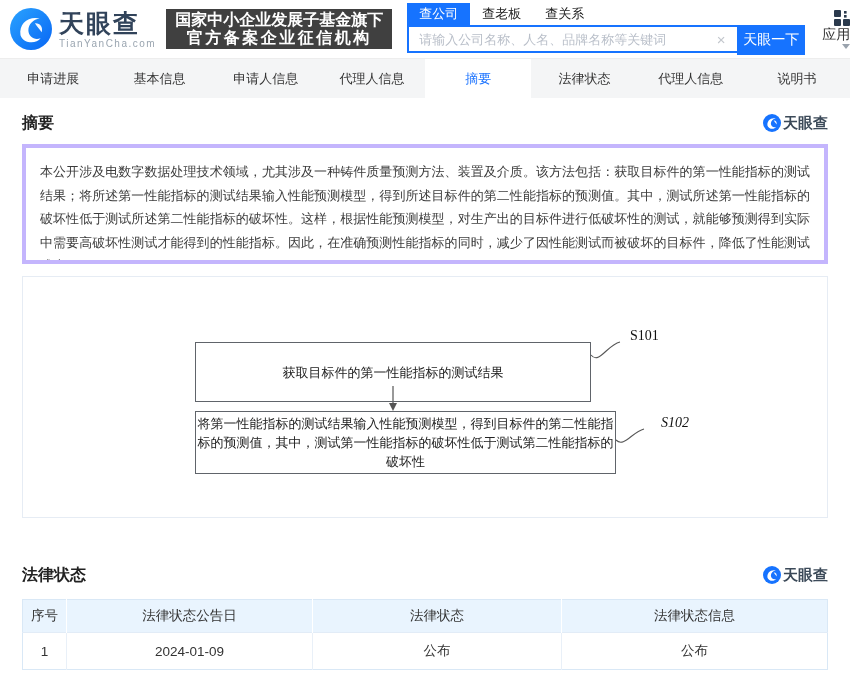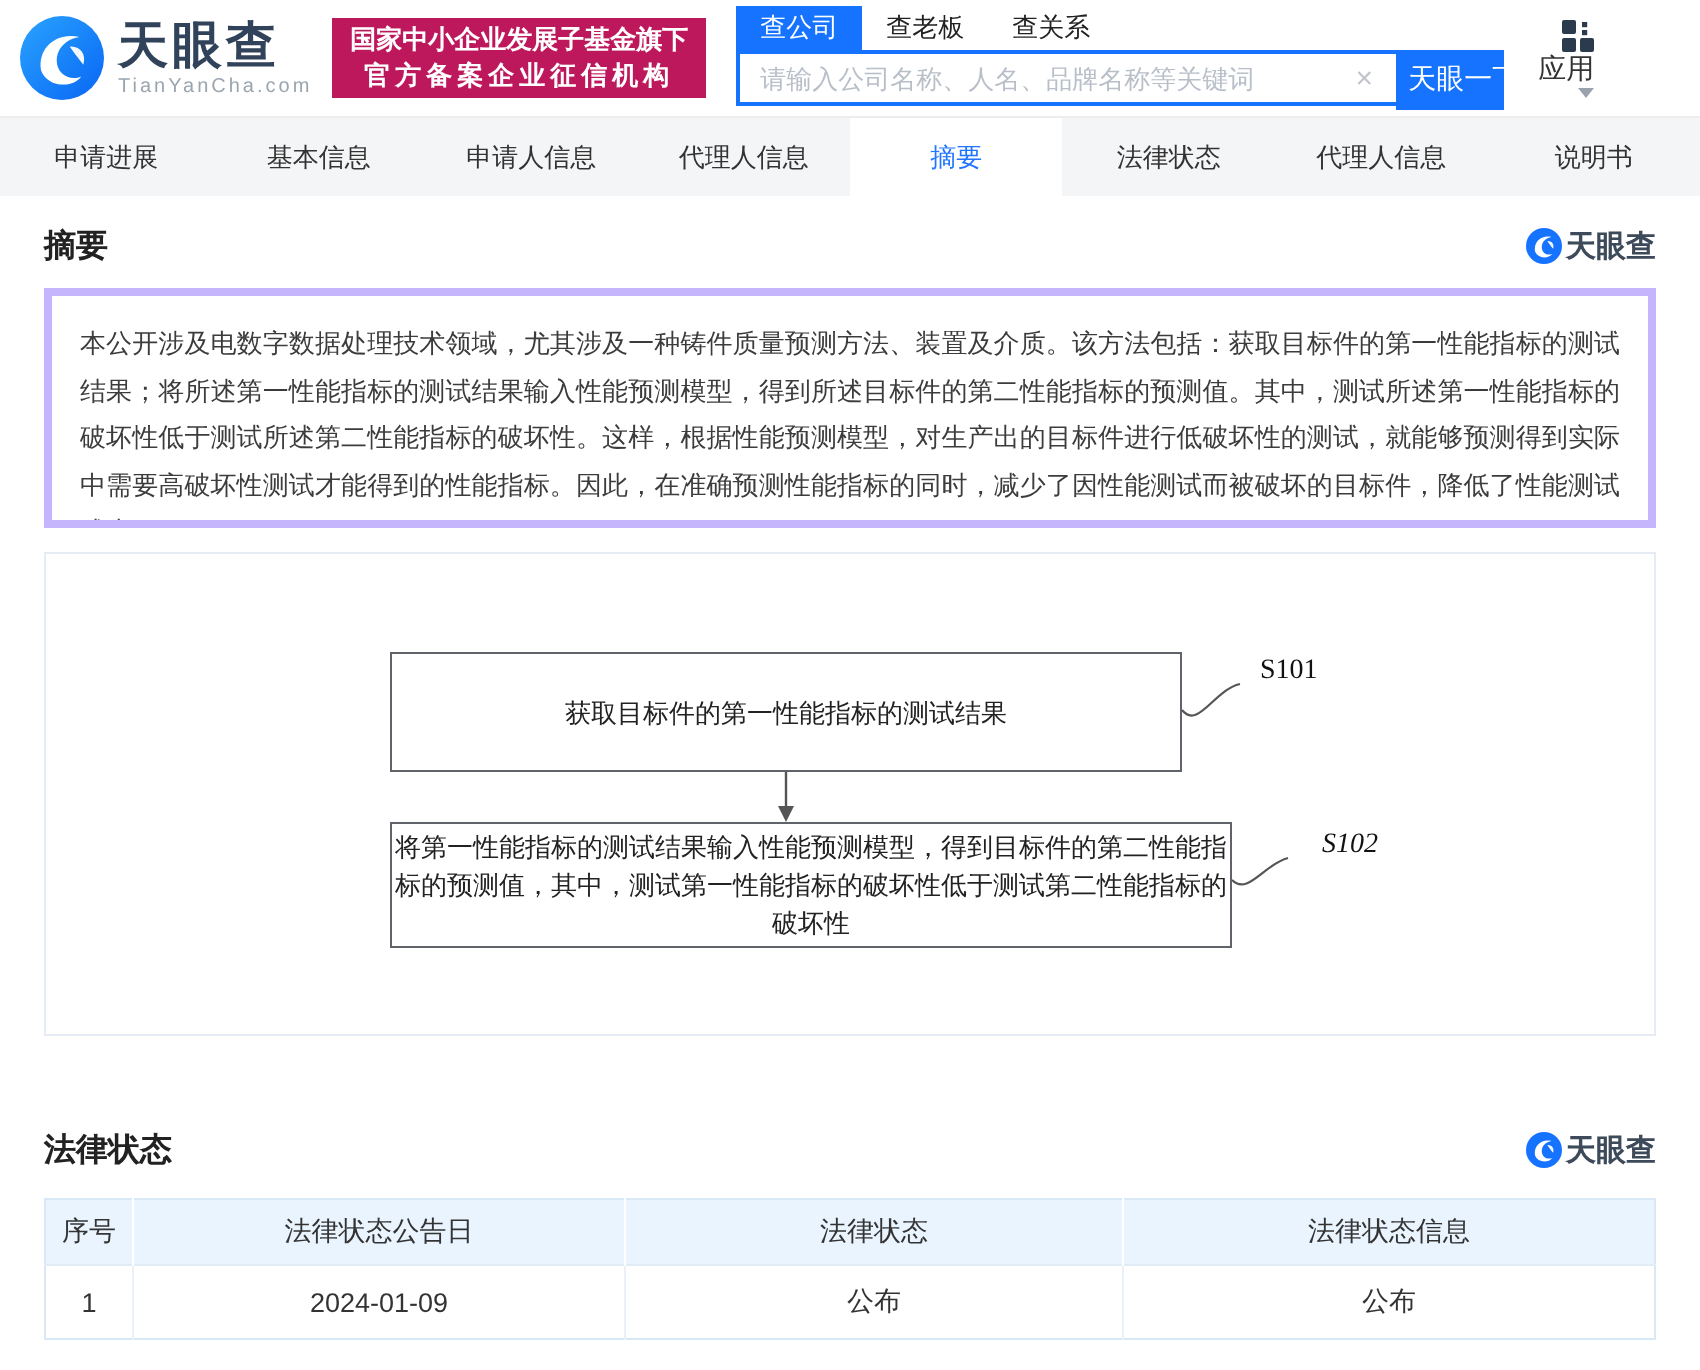--- a/index.html
+++ b/index.html
@@ -8,37 +8,37 @@
     width:850px; height:685px; background:#fff; overflow:hidden; position:relative;
     font-family:"Liberation Sans", sans-serif; color:#333;
   }
   
   .header { height:58px; display:flex; align-items:center; padding-left:10px; white-space:nowrap; overflow:hidden; }
   .logo { display:flex; align-items:center; cursor:pointer; flex:none; }
   .logo-icon { width:42px; height:42px; display:block; }
   .brand-block { margin-left:7px; }
   .brand { font-size:25px; font-weight:bold; color:#31435a; line-height:27px; letter-spacing:2px; }
   .brand-domain { font-size:10px; color:#9aa5b0; letter-spacing:1.5px; margin-top:1px; }
-  .badge { margin-left:10px; background:#be185d; color:#fff; font-size:13px; font-weight:bold;
+  .badge { margin-left:10px; background:#404040; color:#fff; font-size:16px; font-weight:bold;
            padding:2px 9px; line-height:18px; text-align:center; flex:none; }
   .badge-l2 { letter-spacing:2.5px; }
   
   .search { margin-left:15px; flex:none; }
   .search-tabs { display:flex; height:22px; }
   .search-tab { font-size:13px; color:#222; padding:3px 12px; cursor:pointer; line-height:16px; }
   .search-tab.active { background:#1673ff; color:#fff; }
   .search-bar { display:flex; height:30px; }
   .search-input-wrap { position:relative; }
   .search-input { width:330px; height:28px; border:2px solid #1673ff; border-right:none;
                   padding:0 28px 0 10px; font-size:13px; color:#333; outline:none;
                   font-family:"Liberation Sans", sans-serif; }
   .search-input::placeholder { color:#b9bfc9; }
   .clear-x { position:absolute; right:8px; top:7px; width:16px; height:16px; color:#c2c6cc;
              font-size:15px; line-height:15px; text-align:center; cursor:pointer; }
-  .search-btn { width:54px; background:#1673ff; color:#fff; border:none; font-size:14px;
+  .search-btn { width:68px; background:#1673ff; color:#fff; border:none; font-size:14px;
                 cursor:pointer; font-family:"Liberation Sans", sans-serif; }
   
   .util { display:flex; align-items:center; margin-left:12px; flex:none; }
   .util-item { display:flex; align-items:flex-end; cursor:pointer;flex-direction:column; }
   .util-label { font-size:14px; color:#333; margin-left:5px; }
   .caret { width:0; height:0; border-left:4px solid transparent; border-right:4px solid transparent;
            border-top:5px solid #9aa3ad; margin-left:5px; }
   
   .nav { height:40px; background:#f4f5f6; border-top:1px solid #ededed; display:flex; }
   .nav-tab { flex:1; text-align:center; line-height:39px; font-size:13px; color:#333; cursor:pointer; }
@@ -49,21 +49,21 @@
   .watermark { display:flex; align-items:center; }
   .wm-icon { width:18px; height:18px; display:block; }
   .wm-text { font-size:15px; font-weight:bold; color:#3c4a59; margin-left:2px; }
   .abstract-box { margin:8px 22px 0; border:4px solid #c4b5fd; padding:12px 14px; height:120px;
                   overflow:hidden; font-size:13px; line-height:23.5px; color:#3c3c3c; text-align:justify; }
   
   .flow-box { margin:12px 22px 0; border:1px solid #e6ecf4; height:242px; position:relative; background:#fff; }
   .fbox { position:absolute; border:1px solid #60646a; display:flex; flex-direction:column;
           align-items:center; justify-content:center; font-family:"Liberation Serif", serif;
           font-size:13px; color:#222; text-align:center; line-height:19px; }
-  .fbox1 { left:172px; top:49px; width:396px; height:60px; }
+  .fbox1 { left:172px; top:65px; width:396px; height:60px; }
   .fbox2 { left:172px; top:134px; width:421px; height:63px; }
   .slabel { position:absolute; font-family:"Liberation Serif", serif; font-size:14px; color:#111; }
   .s101 { left:607px; top:51px; }
   .s102 { left:638px; top:138px;font-style:italic; }
   .flow-lines { position:absolute; left:0; top:0; pointer-events:none; }
   
   .legal-head { margin-top:44px; }
   .legal-table { margin:11px 22px 0; border-collapse:collapse; width:806px; table-layout:fixed;
                  border:1px solid #d9e8f6; }
   .legal-table th { background:#e9f4fe; height:33px; font-size:13.5px; font-weight:400; color:#333;

